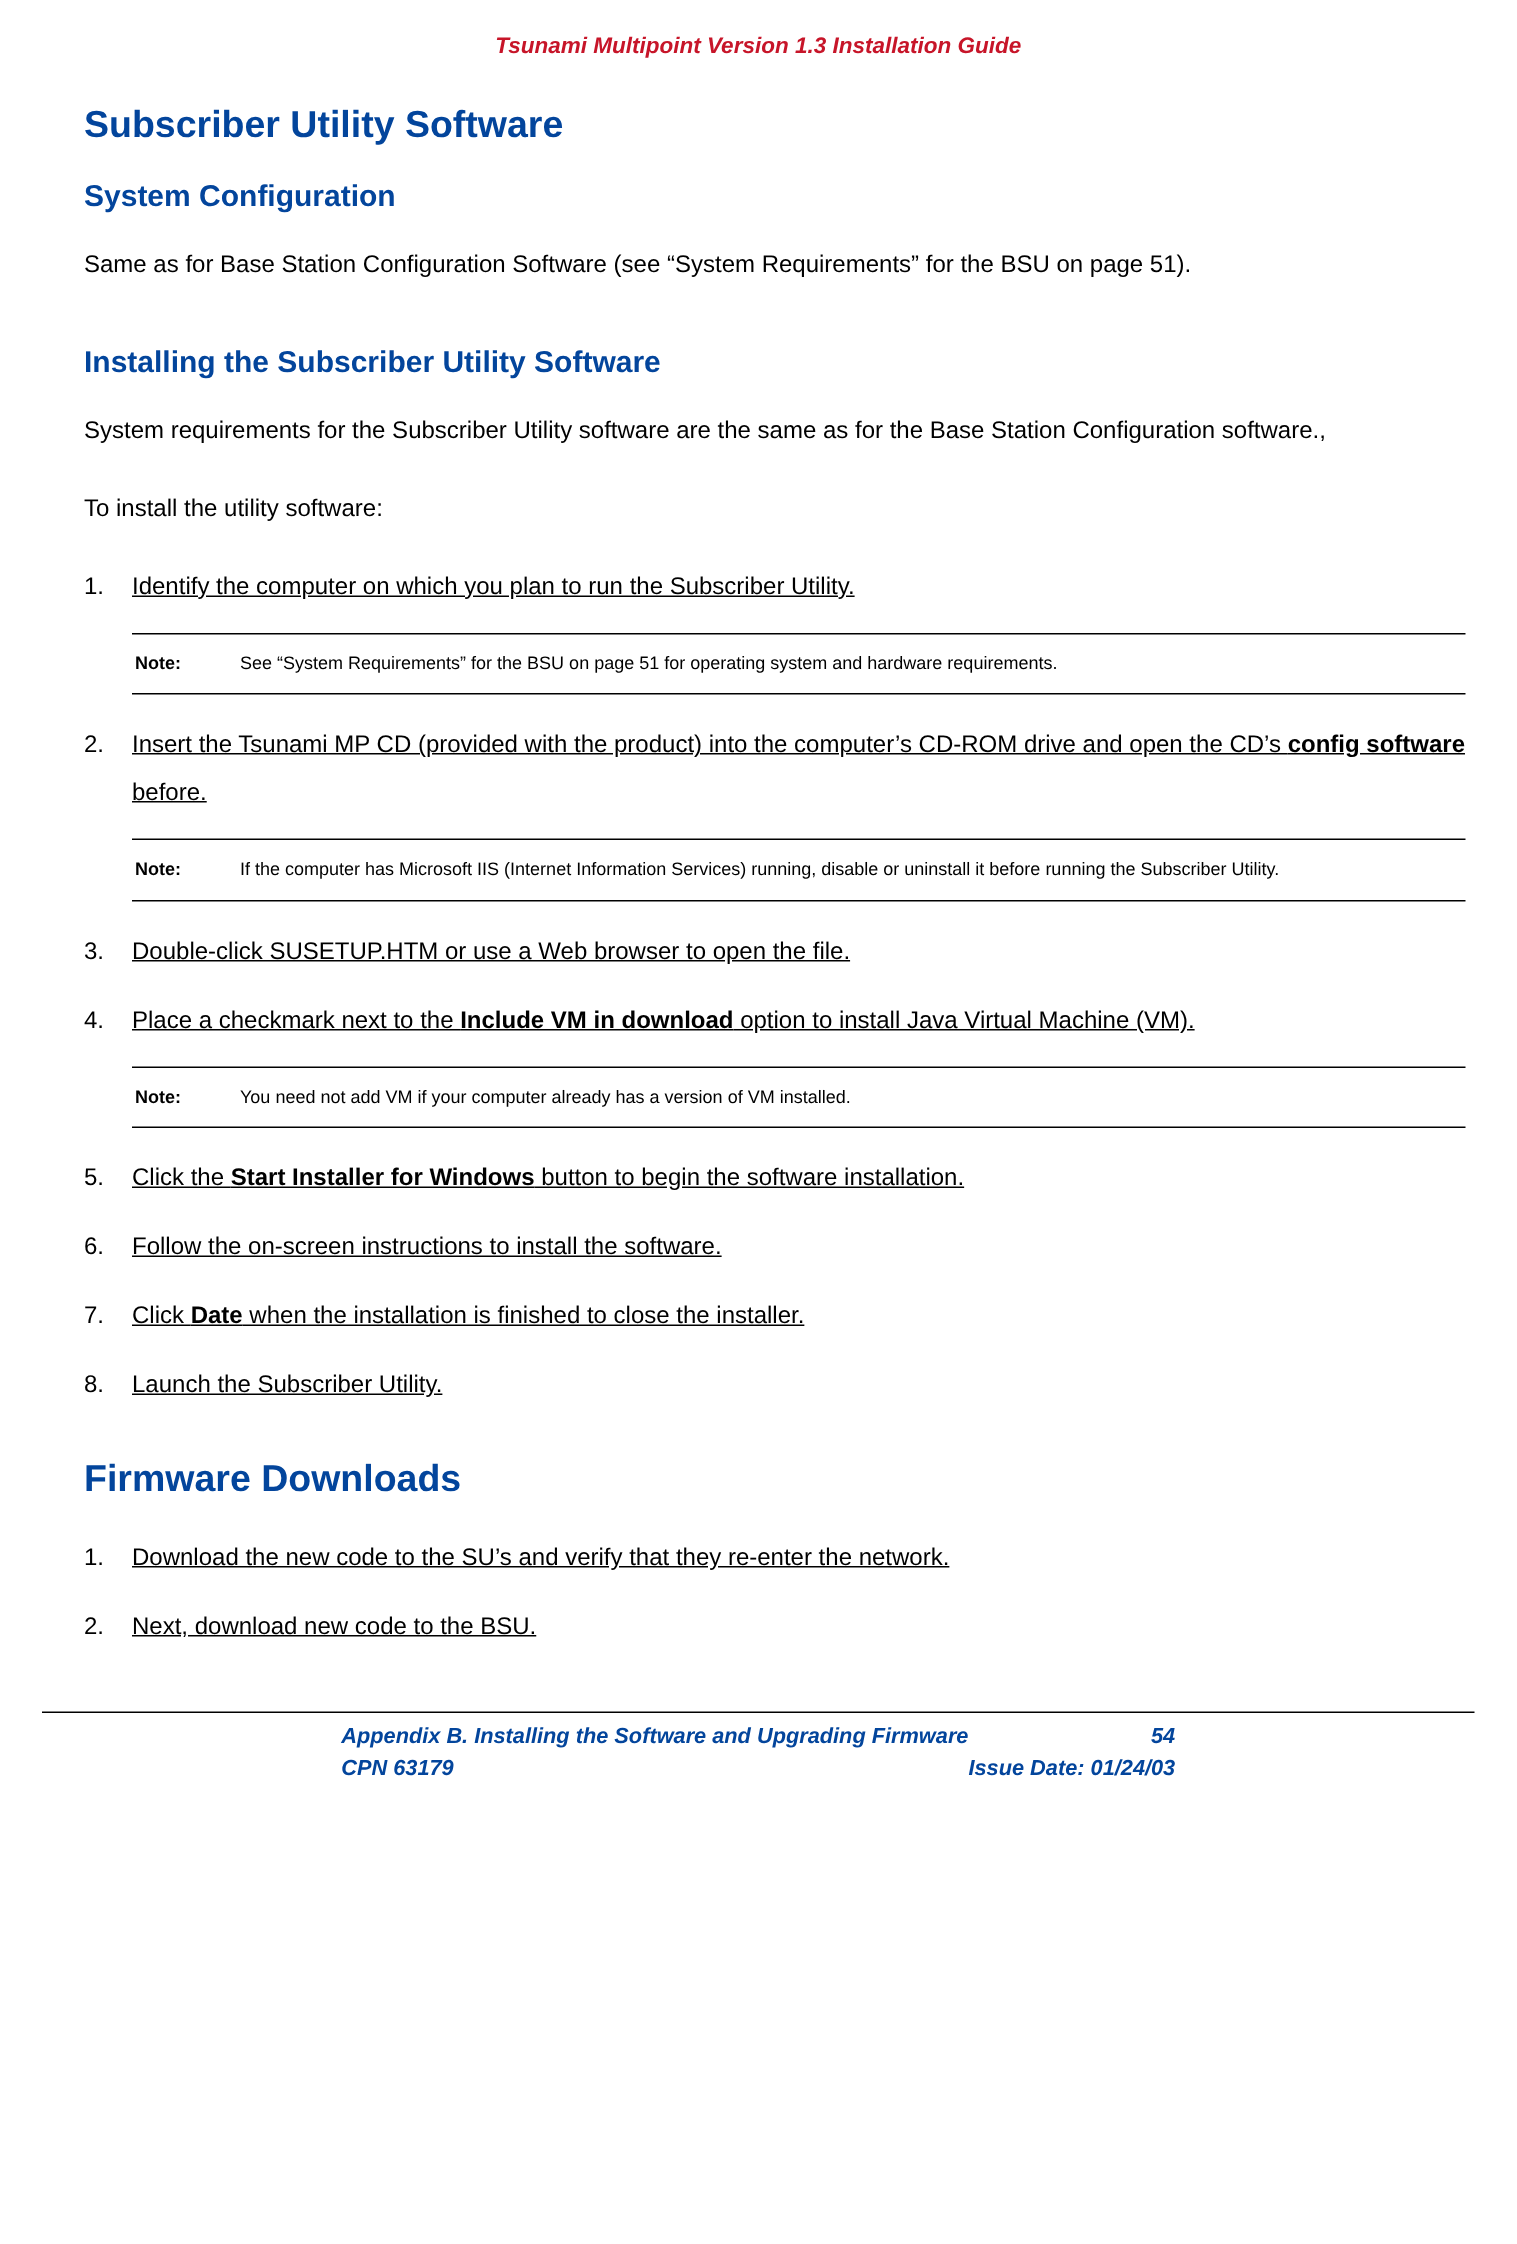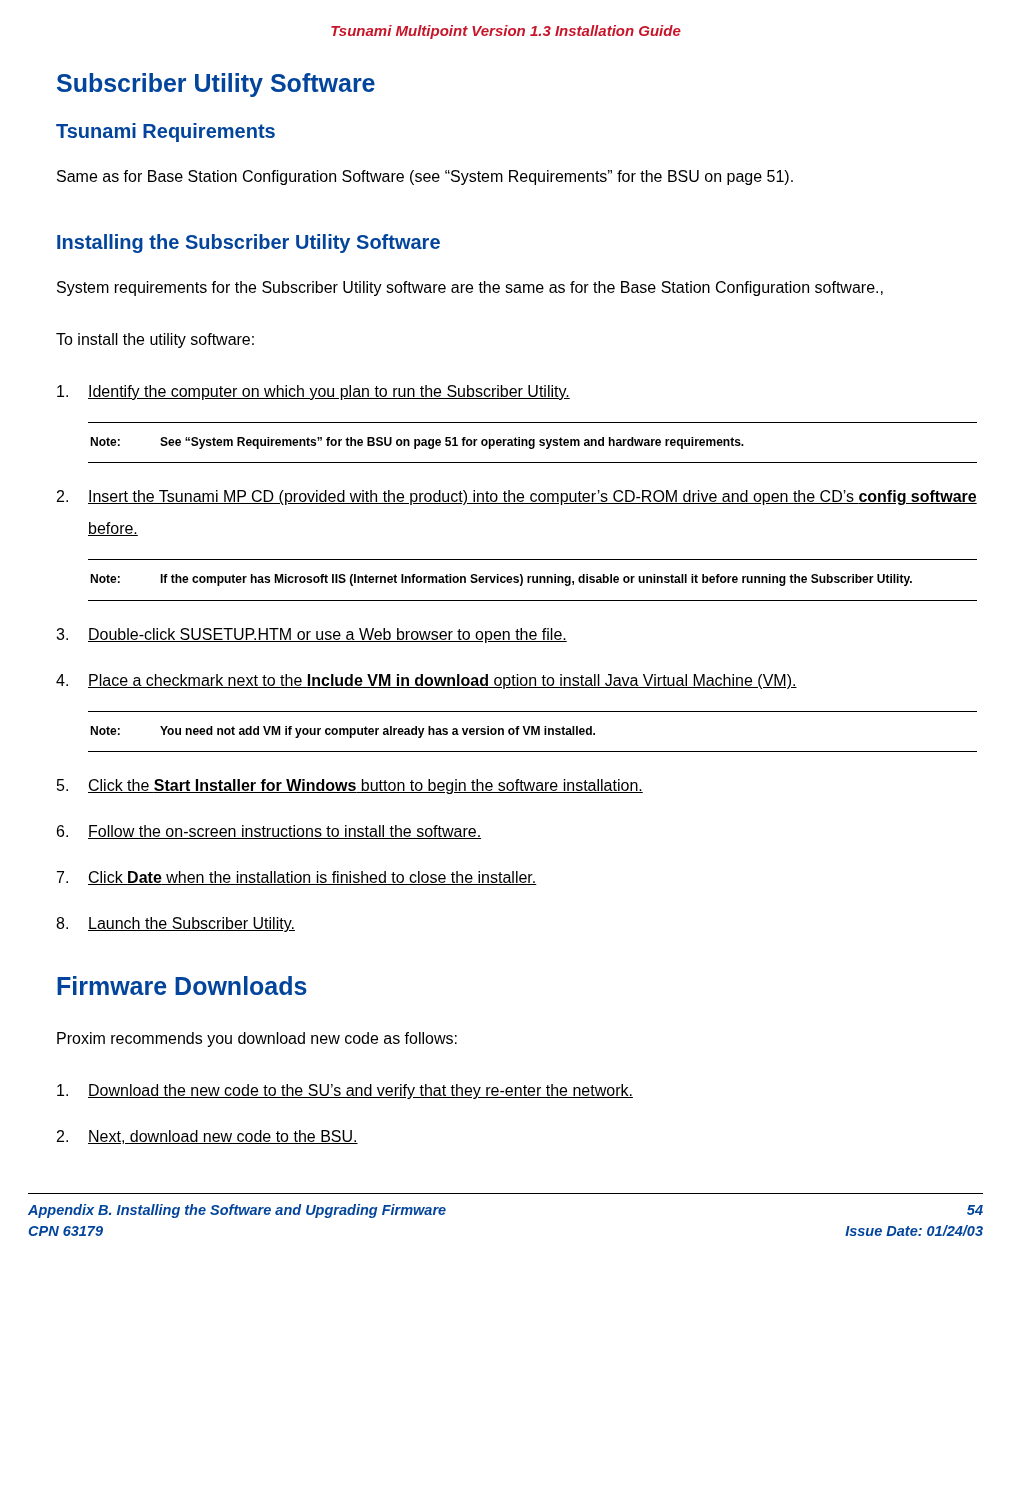--- a/index.html
+++ b/index.html
@@ -66,47 +66,47 @@
       margin: 6px 0 18px 32px;
       padding: 8px 2px;
       display: flex;
       font-size: 12px;
       line-height: 1.95;
     }
     .note-label {
       font-weight: bold;
       min-width: 70px;
     }
-    .note-text { flex: 1; font-weight: bold; }
+    .note-text { flex: 1; }
     .b { font-weight: bold; }
     .footer {
       border-top: 1px solid #000;
       margin: 40px 28px 0 28px;
       padding-top: 6px;
       display: flex;
-      justify-content: space-between;
+      justify-content: center;
       color: #03459c;
       font-weight: bold;
       font-style: italic;
       font-size: 14.5px;
     }
     .footer .col { line-height: 1.45; }
     .footer .right { text-align: right; }
     .sect-gap { height: 18px; }
   </style>
 </head>
 <body>
 
 <div class="page-header">Tsunami Multipoint Version 1.3 Installation Guide</div>
 
 <div class="content">
 
   <div class="h1">Subscriber Utility Software</div>
 
-  <div class="h2">Tsunami Requirements</div>
+  <div class="h2">System Configuration</div>
   <div class="para">Same as for Base Station Configuration Software (see “System Requirements” for the BSU on page 51).</div>
 
   <div class="sect-gap"></div>
 
   <div class="h2">Installing the Subscriber Utility Software</div>
   <div class="para">System requirements for the Subscriber Utility software are the same as for the Base Station Configuration software.,</div>
   <div class="para">To install the utility software:</div>
 
   <div class="list">
 
@@ -164,21 +164,20 @@
       <span class="num">8.</span>
       <span class="txt">Launch the Subscriber Utility.</span>
     </div>
 
   </div>
 
   <div class="sect-gap"></div>
 
   <div class="h1">Firmware Downloads</div>
 
-  <div class="para">Proxim recommends you download new code as follows:</div>
 
   <div class="list">
     <div class="li">
       <span class="num">1.</span>
       <span class="txt">Download the new code to the SU’s and verify that they re-enter the network.</span>
     </div>
     <div class="li">
       <span class="num">2.</span>
       <span class="txt">Next, download new code to the BSU.</span>
     </div>

